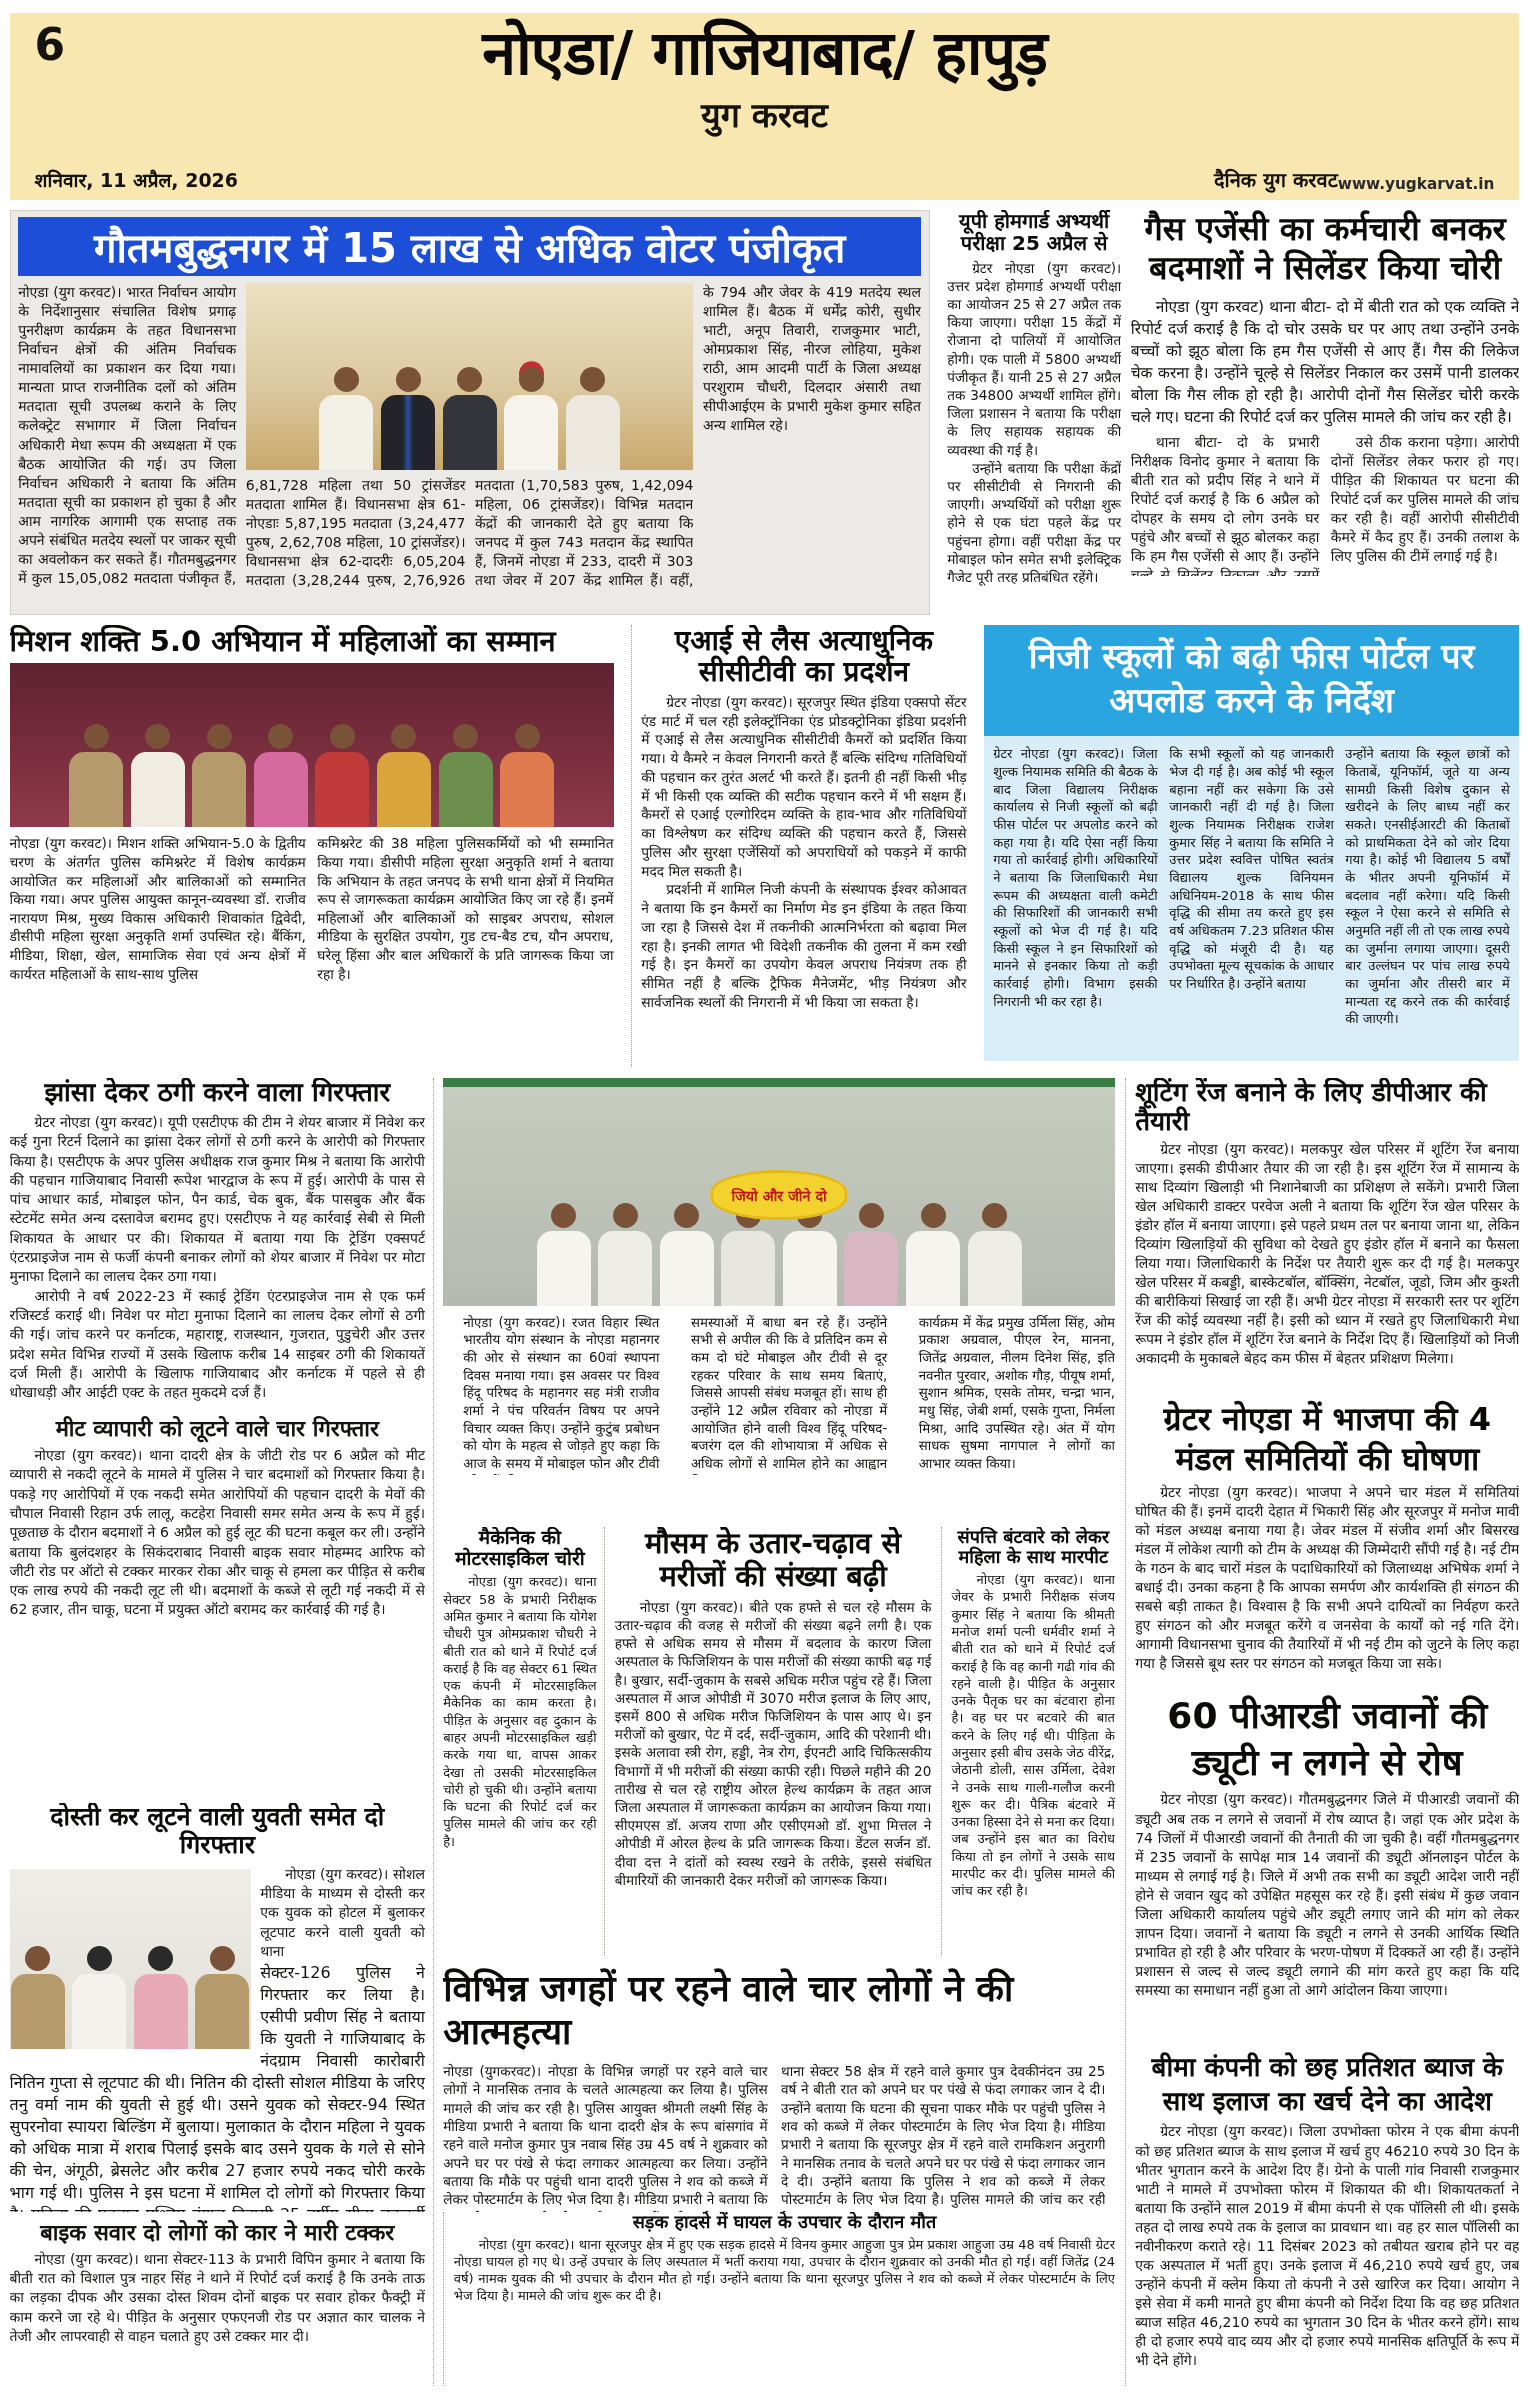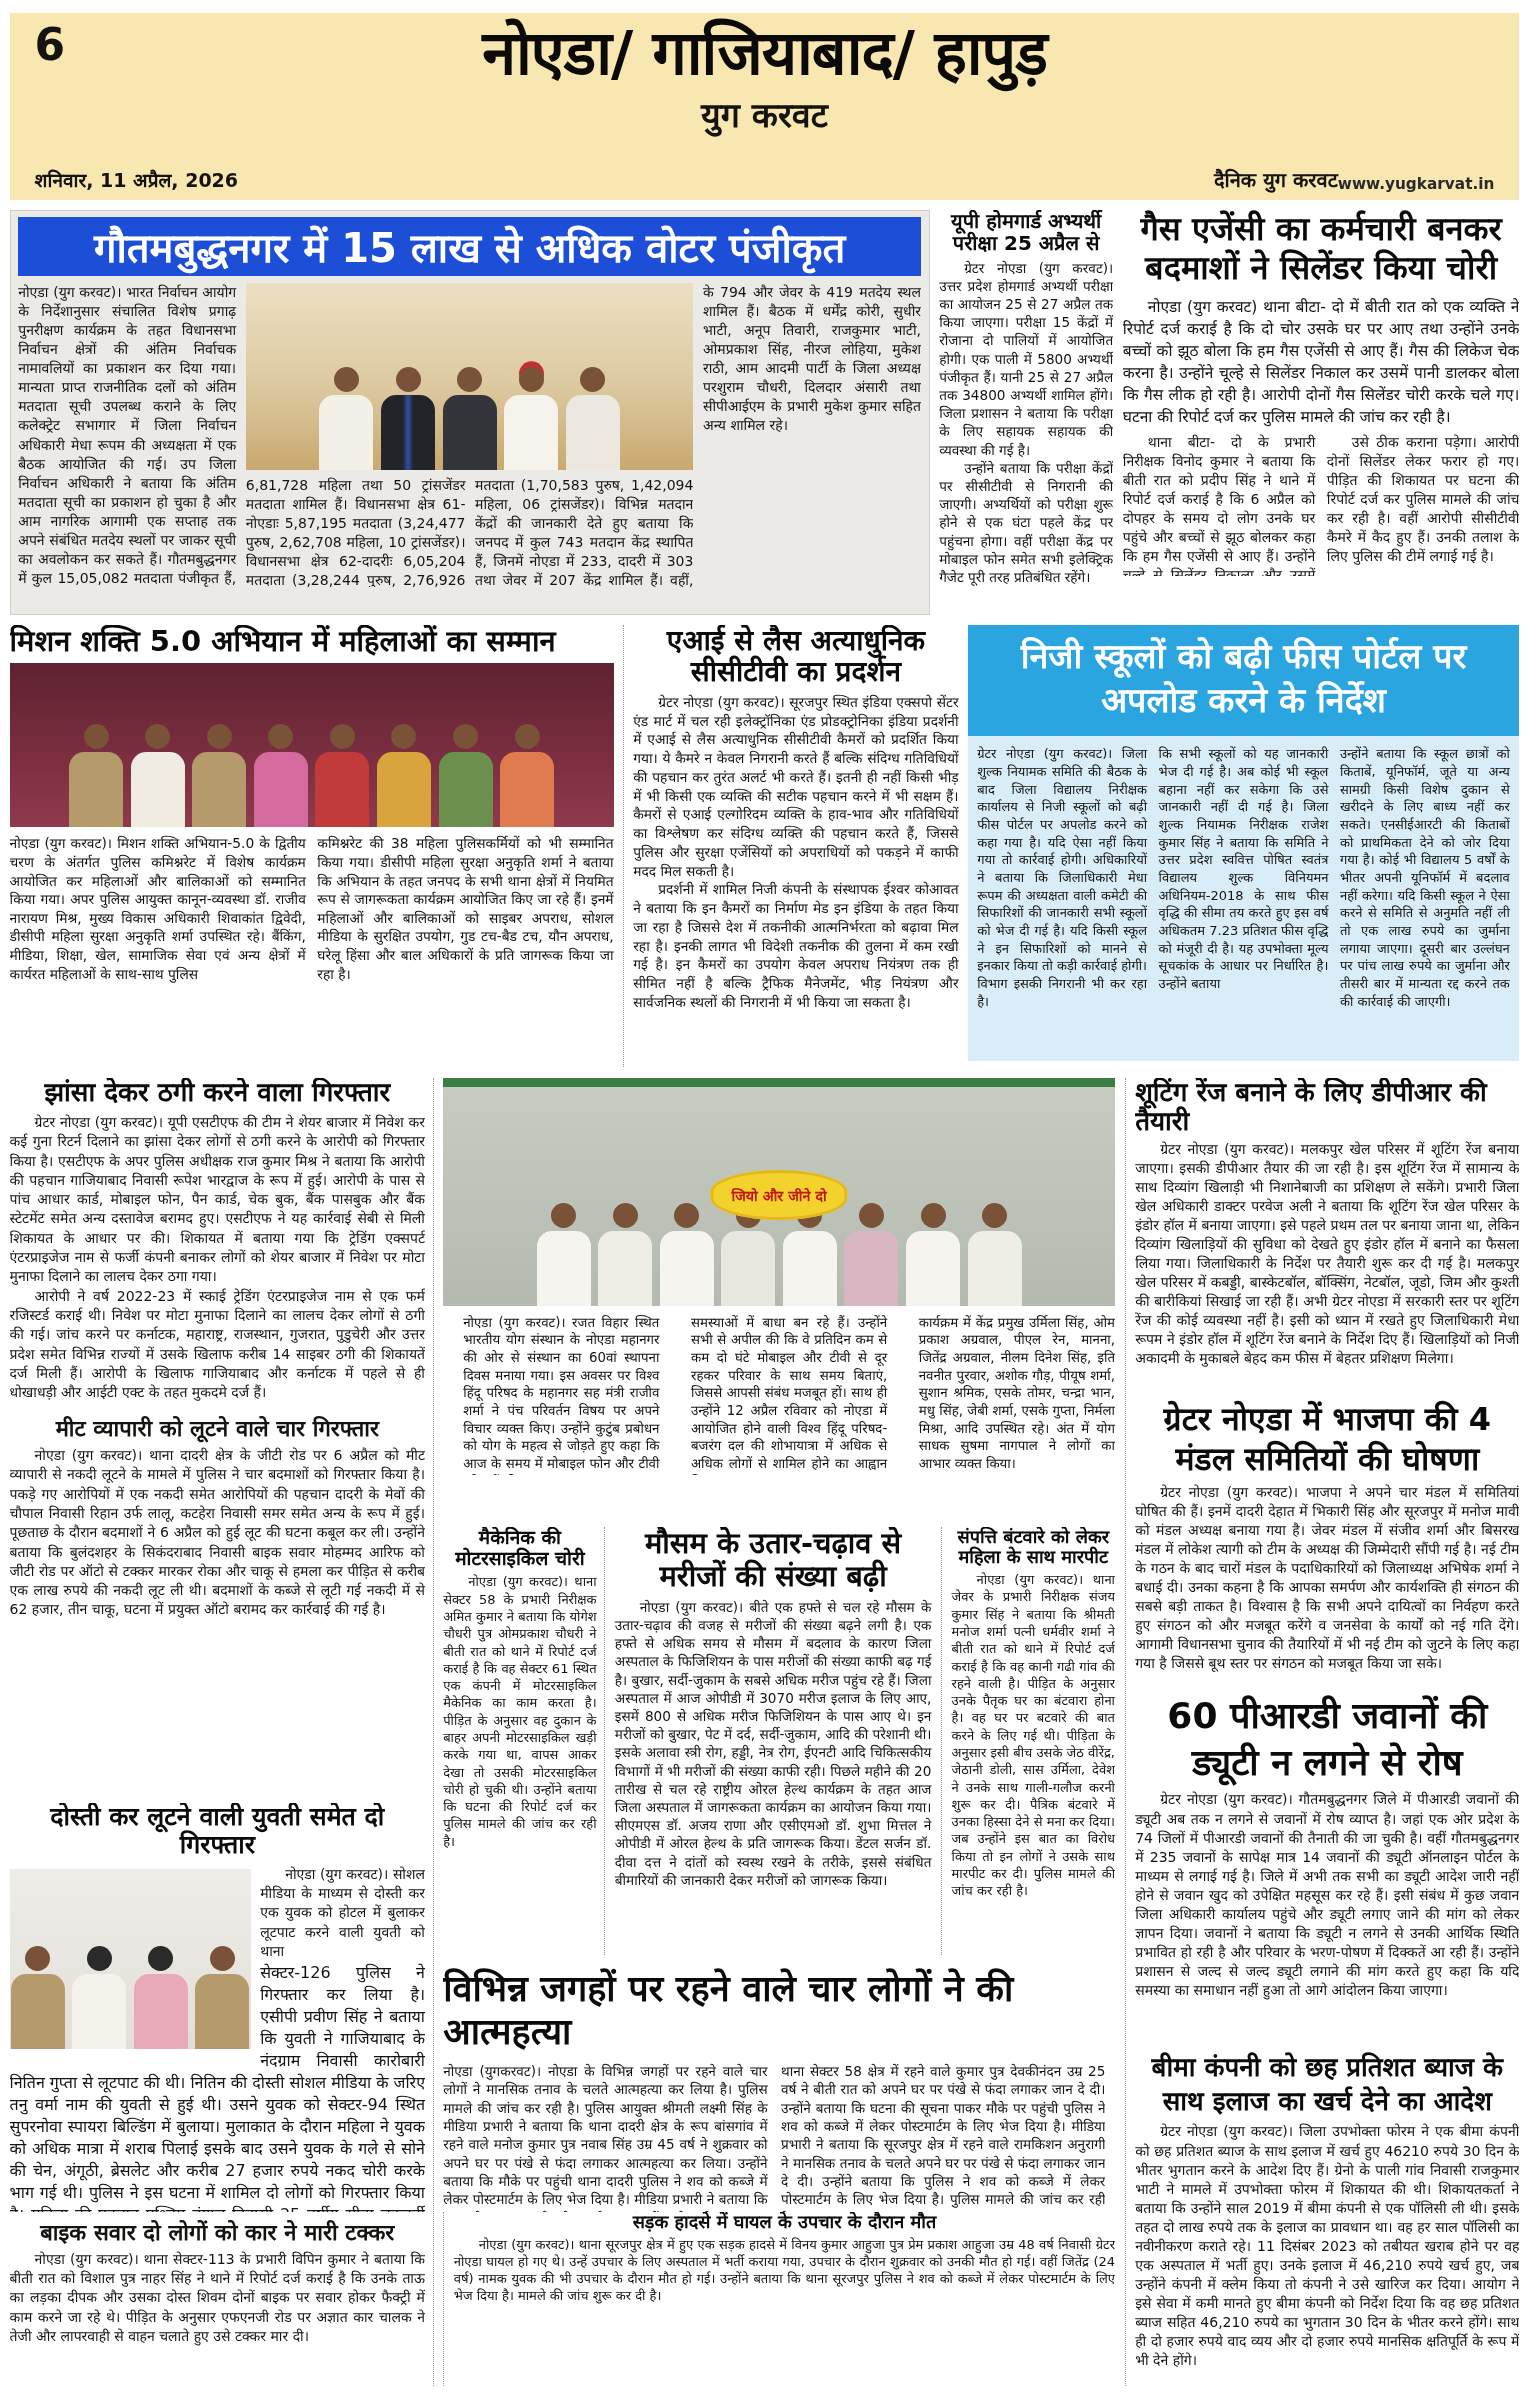--- a/index.html
+++ b/index.html
@@ -38,31 +38,31 @@
   .rowB { margin-top:9.6px; height:405px; gap:9.6px; }
   .lead { flex:0 0 920px; background:#eceae6; border:1px solid #d3cec7; padding:5.7px 7.6px 7.6px 7.6px; }
   .lead-bar { background:#776householder; }
   .lead-bar { background:#1d4ed8; color:#ffffff; font-weight:bold; font-size:40px; text-align:center; line-height:1.55; height:59px; overflow:hidden; }
   .lead-cols { display:flex; gap:9.6px; margin-top:7.6px; height:304px; overflow:hidden; }
   .lead-c { font-size:14px; line-height:1.36; }
   .lead-c1, .lead-c4 { flex:0 0 218px; }
   .lead-mid { flex:1; display:flex; flex-direction:column; }
   .lead-photo { height:187px; background:linear-gradient(180deg,#ece0c2 0%,#dcc9a0 55%,#c8a96f 100%); }
   .lead-mid-cols { display:flex; gap:9.6px; flex:1; margin-top:5.7px; overflow:hidden; }
-  .homeguard { flex:0 0 174px; }
+  .homeguard { flex:0 0 174px;margin-left:8px; }
   .homeguard .hd { font-size:20px; margin-bottom:3.8px; }
   .homeguard .b, .small-b { font-size:13.6px; line-height:1.34; }
   .gas { flex:1; }
   .gas .hd { font-size:32.5px; line-height:1.2; margin-bottom:7.6px; }
   .gas-intro { font-size:15.5px; line-height:1.42; }
   .gas-cols { display:flex; gap:11.5px; margin-top:5.7px; height:143px; overflow:hidden; }
   .gas-cols > p { flex:1; font-size:14px; line-height:1.36; }
 
   
-  .rowC { margin-top:9.6px; height:442px; gap:9px; }
+  .rowC { margin-top:9.6px; height:442px; gap:17px; }
   .mission { flex:0 0 604px; }
   .mission .hd { font-size:29px; margin-bottom:5.7px; }
   .mission-photo { height:164px; background:linear-gradient(180deg,#5e2230 0%,#7c2f40 60%,#8f3a4c 100%); }
   .mission-cols { display:flex; gap:11.5px; margin-top:7.6px; height:228px; overflow:hidden; }
   .mission-cols > p { flex:1; font-size:13.8px; line-height:1.35; }
   .ai { flex:0 0 336px; }
   .ai .hd { font-size:28px; margin-bottom:5.7px; }
   .ai .b { font-size:13.8px; line-height:1.36; }
   .fees { flex:1; }
   .fees-box { background:#2aa5df; color:#ffffff; font-weight:bold; font-size:34px; text-align:center; line-height:1.3; padding:9.6px 5.7px; height:111px; overflow:hidden; }

